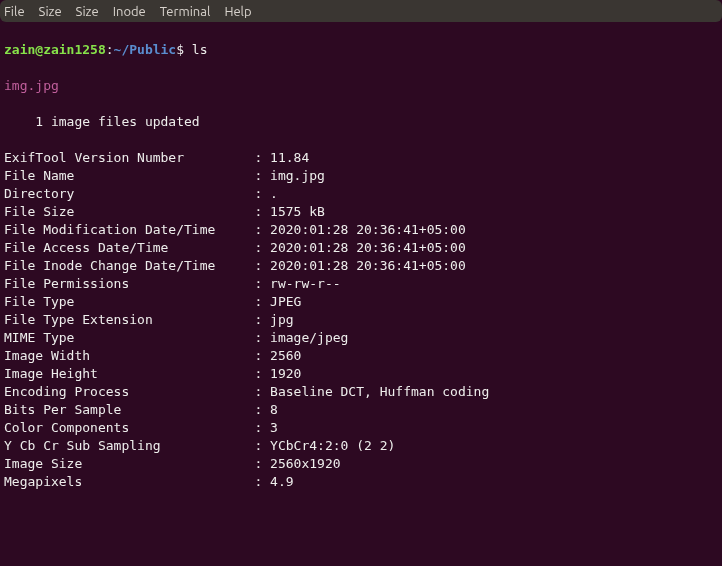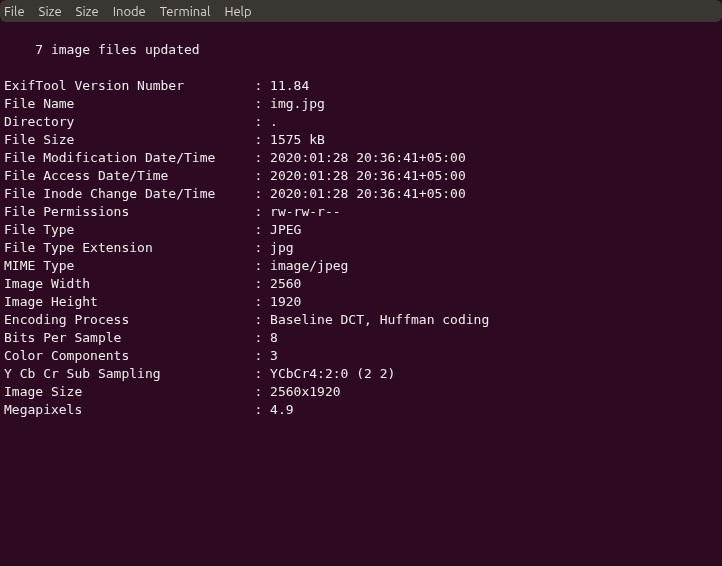--- a/index.html
+++ b/index.html
@@ -53,18 +53,20 @@
 <div class="menubar">
   <span>File</span>
   <span>Size</span>
   <span>Size</span>
   <span>Inode</span>
   <span>Terminal</span>
   <span>Help</span>
 </div>
 
 <div class="terminal">
-<span class="line"><span class="out">    7 image files updated</span></span>
+<span class="line"><span class="user">zain@zain1258</span><span class="out">:</span><span class="path">~/Public</span><span class="dollar">$</span> <span class="cmd">ls</span></span>
+<span class="line"><span class="magenta">img.jpg</span></span>
+<span class="line"><span class="out">    1 image files updated</span></span>
 <div id="fields"><span class="line out">ExifTool Version Number         : 11.84</span><span class="line out">File Name                       : img.jpg</span><span class="line out">Directory                       : .</span><span class="line out">File Size                       : 1575 kB</span><span class="line out">File Modification Date/Time     : 2020:01:28 20:36:41+05:00</span><span class="line out">File Access Date/Time           : 2020:01:28 20:36:41+05:00</span><span class="line out">File Inode Change Date/Time     : 2020:01:28 20:36:41+05:00</span><span class="line out">File Permissions                : rw-rw-r--</span><span class="line out">File Type                       : JPEG</span><span class="line out">File Type Extension             : jpg</span><span class="line out">MIME Type                       : image/jpeg</span><span class="line out">Image Width                     : 2560</span><span class="line out">Image Height                    : 1920</span><span class="line out">Encoding Process                : Baseline DCT, Huffman coding</span><span class="line out">Bits Per Sample                 : 8</span><span class="line out">Color Components                : 3</span><span class="line out">Y Cb Cr Sub Sampling            : YCbCr4:2:0 (2 2)</span><span class="line out">Image Size                      : 2560x1920</span><span class="line out">Megapixels                      : 4.9</span></div>
 
 
 
 </div>
 
 </body></html>

